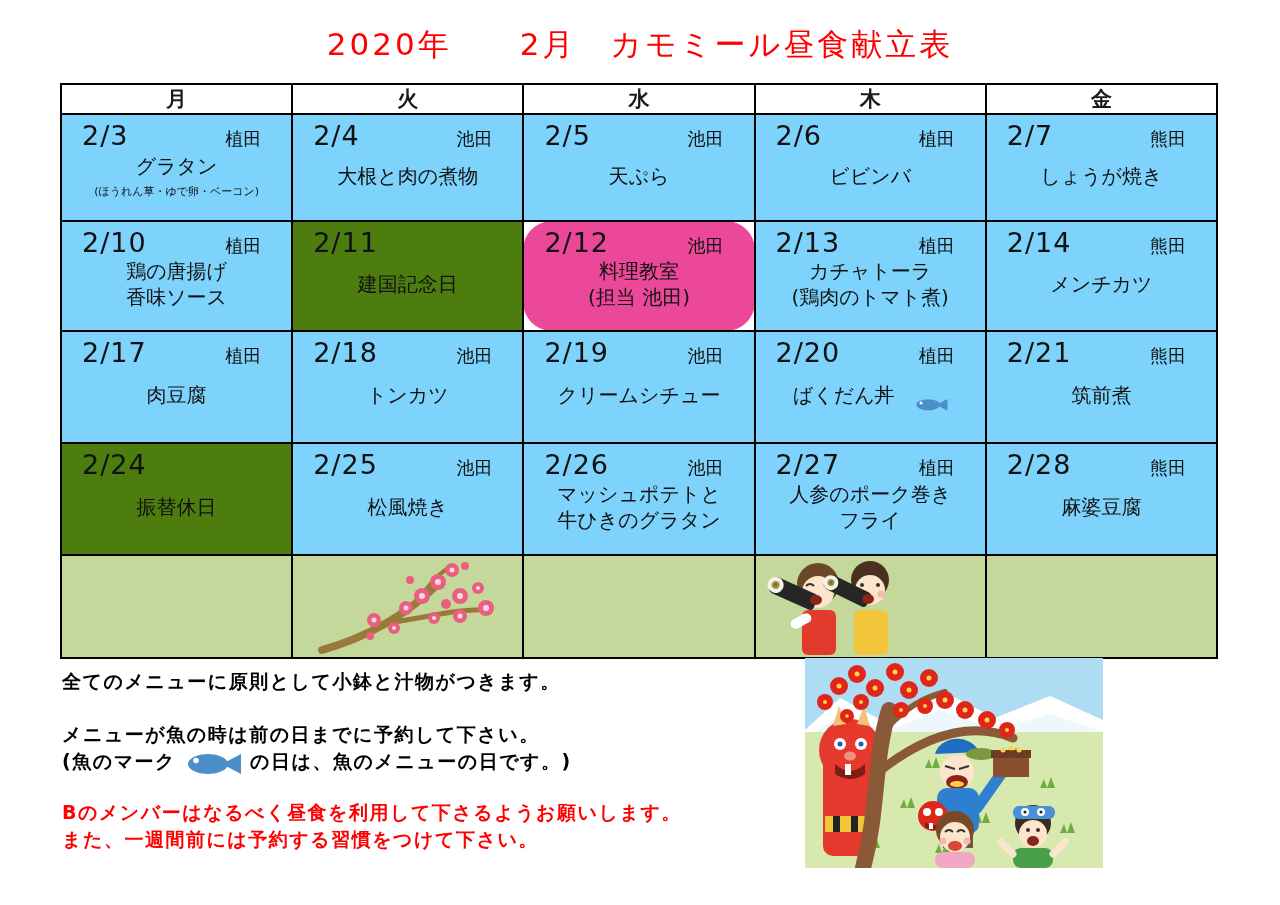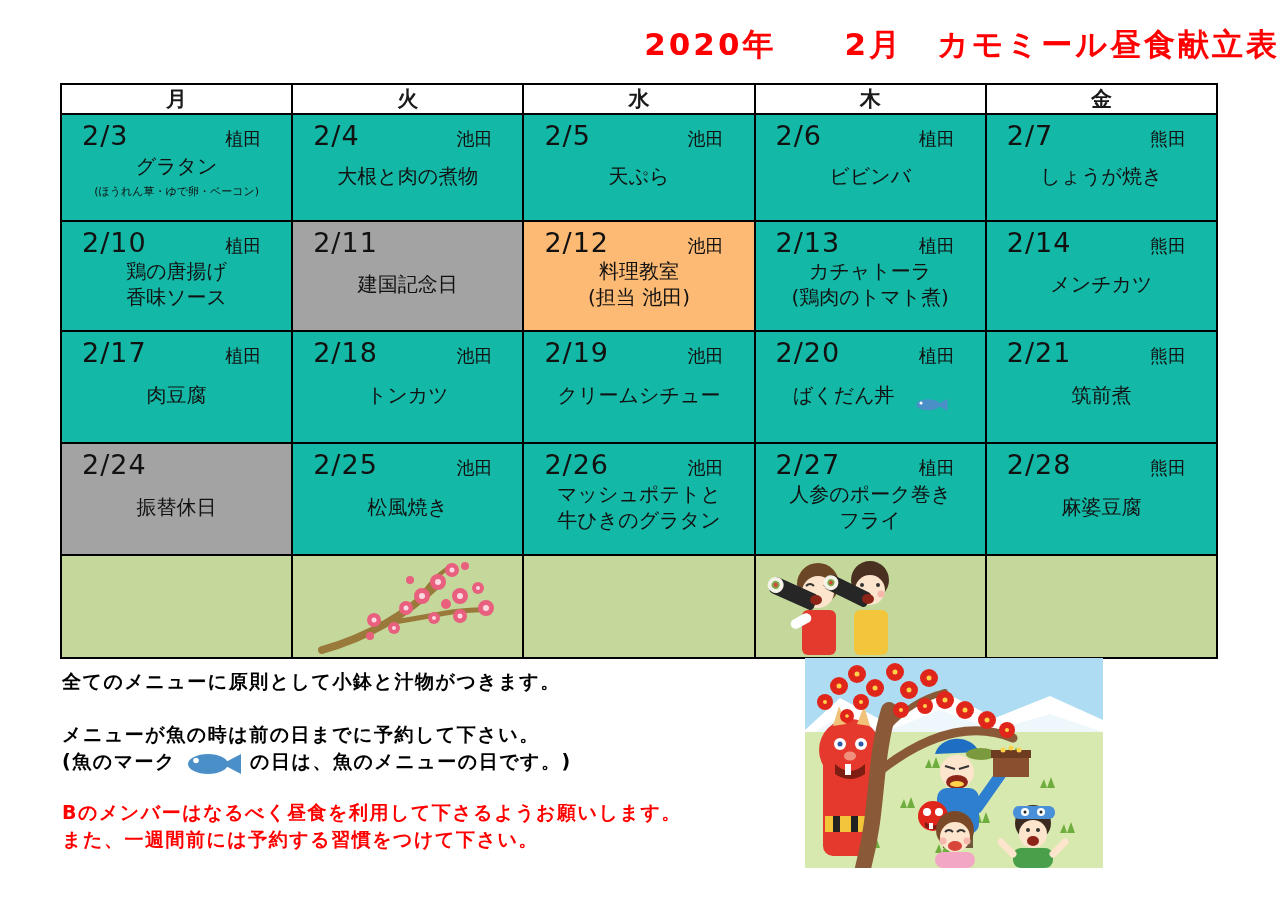--- a/index.html
+++ b/index.html
@@ -1,48 +1,48 @@
 <!DOCTYPE html>
 <html><head>
 <meta charset="utf-8">
 <style>
   * { margin:0; padding:0; box-sizing:border-box; }
   html,body { width:1280px; height:905px; background:#ffffff;
     font-family:"DejaVu Sans", sans-serif; position:relative; overflow:hidden; }
 
-  .title { position:absolute; top:24px; left:0; width:100%; text-align:right;
-    font-size:31px; font-weight:bold; color:#ff0000; letter-spacing:3px; }
+  .title { position:absolute; top:24px; left:0; width:100%; text-align:center;
+    font-size:31px; font-weight:normal; color:#ff0000; letter-spacing:3px; }
 
   table.cal { position:absolute; left:60px; top:83px; width:1158px;
     border-collapse:collapse; table-layout:fixed; }
   .cal th, .cal td { border:2px solid #000; padding:0; }
   .cal th { height:28px; font-size:21px; font-weight:bold; color:#1a1a1a;
     text-align:center; vertical-align:middle; background:#fff; }
-  .cal td { vertical-align:top; background:#14b8a6; }
+  .cal td { vertical-align:top; background:#7dd3fc; }
   tr.r1 td { height:107px; }
   tr.r2 td { height:109px; }
   tr.r3 td { height:112px; }
   tr.r4 td { height:112px; }
   tr.rimg td { height:103px; background:#c4d89c; vertical-align:middle; }
 
   .cell { display:flex; flex-direction:column; height:100%; }
   .cell-head { display:flex; justify-content:space-between; align-items:baseline;
     padding:5px 30px 0 20px; }
   .date { font-size:27px; color:#111; letter-spacing:1px; }
   .staff { font-size:18px; color:#111; }
   .menu-area { flex:1; display:flex; flex-direction:column; align-items:center;
     justify-content:center; padding-bottom:20px; }
   .menu { font-size:20px; color:#111; text-align:center; white-space:pre-line;
     line-height:1.3; }
   .menu-sub { font-size:11px; color:#111; text-align:center; margin-top:5px; }
   .menu-line { display:flex; align-items:flex-end; gap:19px; }
   .fish-small { transform:translateY(5px); }
 
-  td.pink { background:#a3a3a3; }
-  td.yellow { background:#fdba74; }
+  td.pink { background:#4d7c0f; }
+  td.yellow { background:#ec4899;border-radius:29px; }
 
   .foot-art { display:flex; align-items:center; justify-content:center; height:100%; }
   .foot-art.left { justify-content:flex-start; padding-left:10px; }
 
   .notes { position:absolute; left:62px; top:670px; }
   .note { font-size:19px; font-weight:bold; color:#000; letter-spacing:1.5px;
     line-height:1.2; }
   .note.gap { margin-top:30px; }
   .fishline { display:flex; align-items:flex-start; gap:8px; margin-top:4px; }
   .note.red { color:#ff0000; }

